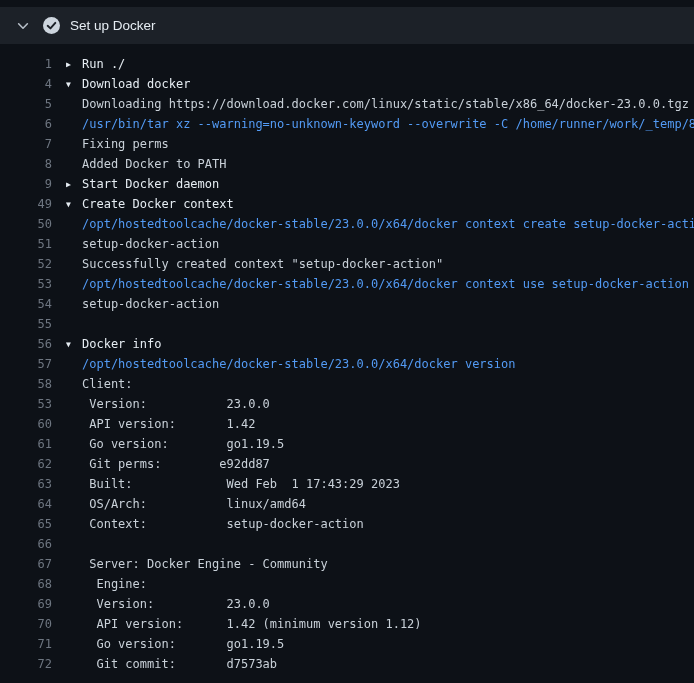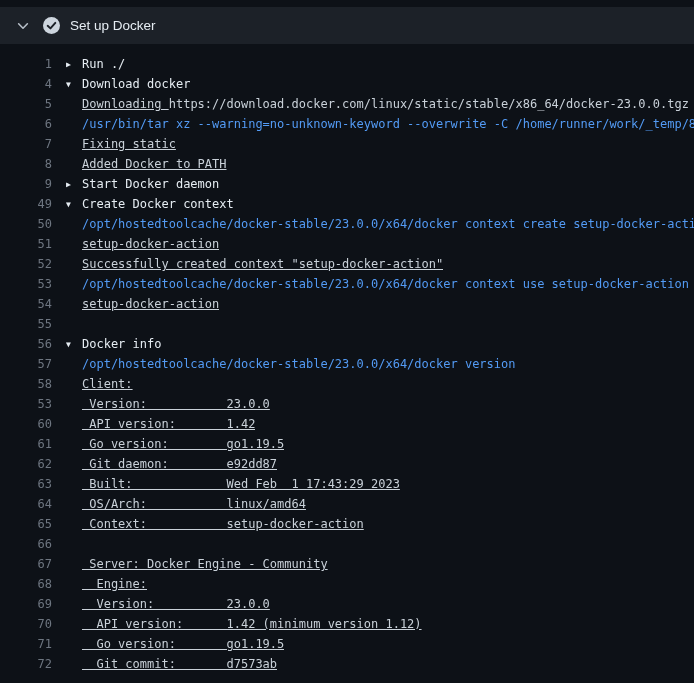--- a/index.html
+++ b/index.html
@@ -53,21 +53,21 @@
   .content.indent { padding-left: 16px; }
   .arrow {
     display: inline-block;
     width: 16px;
     font-size: 8px;
     color: var(--group-text, #e6edf3);
     cursor: pointer;
     vertical-align: 1px;
   }
   .group { color: var(--group-text, #e6edf3); }
-  .plain { color: var(--text, #c9d1d9); text-decoration: underline; }
+  .plain { color: var(--text, #c9d1d9); }
   .cmd { color: var(--command, #539bf5); }
   .link {
     color: var(--text, #c9d1d9);
     cursor: pointer;
   }
 </style>
 </head>
 <body>
 
 <div class="step-header">
@@ -97,21 +97,21 @@
     <div class="line">
       <span class="num">5</span>
       <span class="content indent"><span class="plain">Downloading </span><span class="link">https://download.docker.com/linux/static/stable/x86_64/docker-23.0.0.tgz</span></span>
     </div>
     <div class="line">
       <span class="num">6</span>
       <span class="content indent"><span class="cmd">/usr/bin/tar xz --warning=no-unknown-keyword --overwrite -C /home/runner/work/_temp/8c93</span></span>
     </div>
     <div class="line">
       <span class="num">7</span>
-      <span class="content indent"><span class="plain">Fixing static</span></span>
+      <span class="content indent"><span class="plain">Fixing perms</span></span>
     </div>
     <div class="line">
       <span class="num">8</span>
       <span class="content indent"><span class="plain">Added Docker to PATH</span></span>
     </div>
     <div class="line">
       <span class="num">9</span>
       <span class="content"><span class="arrow">▶</span><span class="group">Start Docker daemon</span></span>
     </div>
     <div class="line">
@@ -160,21 +160,21 @@
     <div class="line">
       <span class="num">60</span>
       <span class="content indent"><span class="plain"> API version:       1.42</span></span>
     </div>
     <div class="line">
       <span class="num">61</span>
       <span class="content indent"><span class="plain"> Go version:        go1.19.5</span></span>
     </div>
     <div class="line">
       <span class="num">62</span>
-      <span class="content indent"><span class="plain"> Git daemon:        e92dd87</span></span>
+      <span class="content indent"><span class="plain"> Git perms:        e92dd87</span></span>
     </div>
     <div class="line">
       <span class="num">63</span>
       <span class="content indent"><span class="plain"> Built:             Wed Feb  1 17:43:29 2023</span></span>
     </div>
     <div class="line">
       <span class="num">64</span>
       <span class="content indent"><span class="plain"> OS/Arch:           linux/amd64</span></span>
     </div>
     <div class="line">

